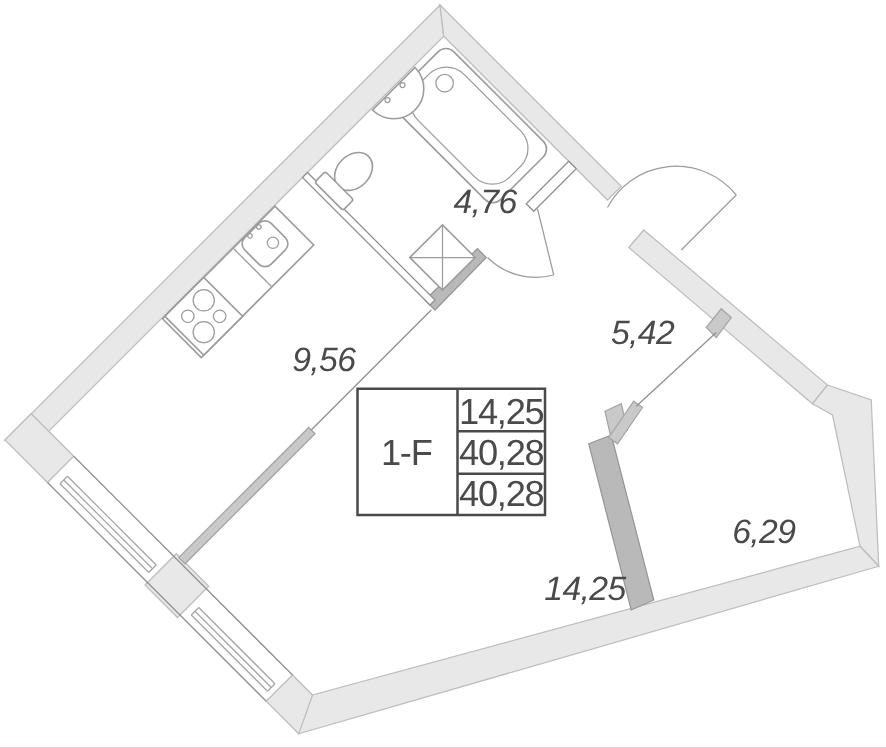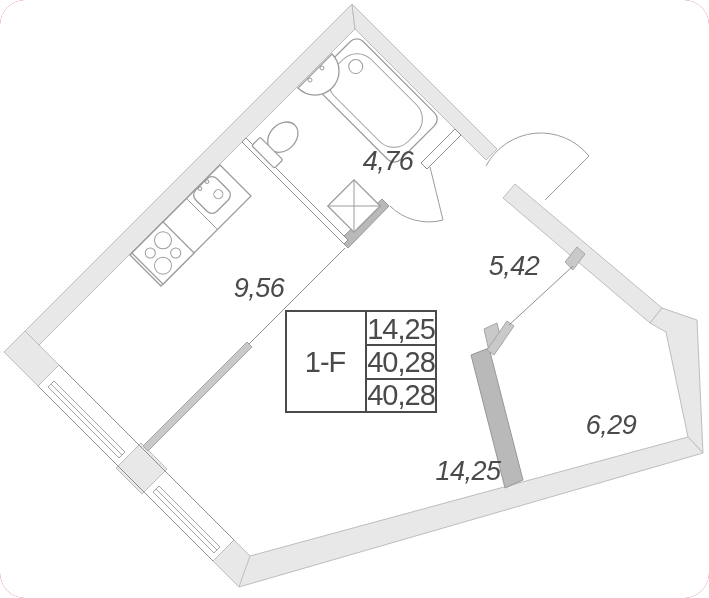--- a/index.html
+++ b/index.html
@@ -1,17 +1,17 @@
 <!DOCTYPE html>
 <html><head>
 <meta charset="utf-8">
 <style>
   html,body{margin:0;padding:0;background:#fff;}
   .stage{position:relative;width:709px;height:598px;background:#be185d;overflow:hidden;
-         font-family:"Liberation Sans",sans-serif;border-radius:25px;}
+         font-family:"Liberation Sans",sans-serif;}
   svg{display:block;}
   .wall-light{fill:#e8e8e8;stroke:#bdbdbd;stroke-width:1;}
   .wall-dark{fill:#b9b9b9;stroke:#979797;stroke-width:1;}
   .wall-med{fill:#c9c9c9;stroke:#a5a5a5;stroke-width:1;}
   .wall-white{fill:#ffffff;stroke:#8f8f8f;stroke-width:1;}
   .fix{fill:#ffffff;stroke:#9c9c9c;stroke-width:1.3;}
   .fix-thin{fill:none;stroke:#9c9c9c;stroke-width:1;}
   .ln{stroke:#8f8f8f;stroke-width:1;fill:none;}
   .ln-thin{stroke:#a5a5a5;stroke-width:1;fill:none;}
   .arc{stroke:#9c9c9c;stroke-width:1;fill:none;}

